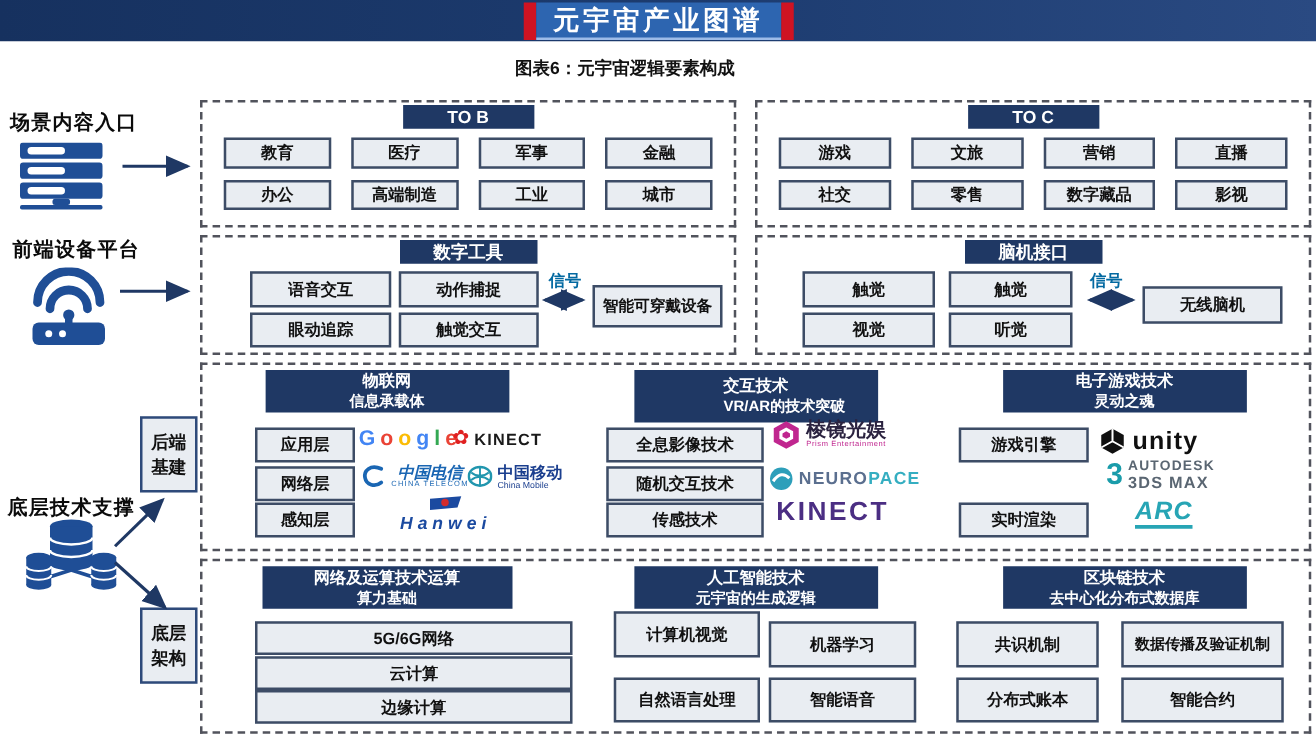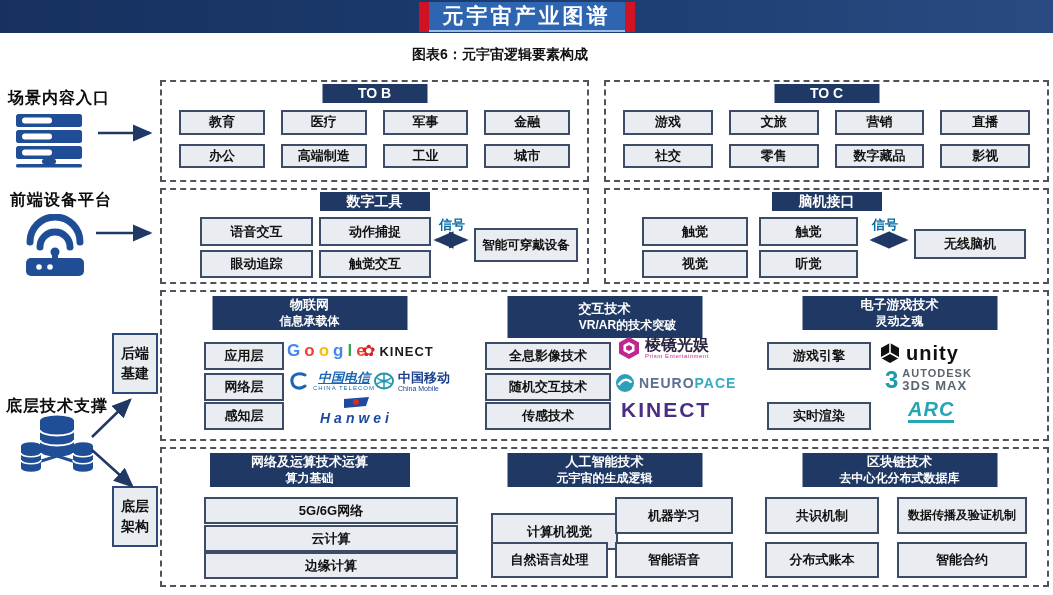--- a/index.html
+++ b/index.html
@@ -31,21 +31,21 @@
   .rail-label{position:absolute;font-size:16px;font-weight:bold;color:#0b0b0b;letter-spacing:1px;}
   .vbox{position:absolute;width:46px;background:#e9edf2;border:2px solid #2e4a7a;
         display:flex;align-items:center;justify-content:center;text-align:center;
         font-size:14px;font-weight:bold;line-height:1.4;word-break:break-all;padding:2px 6px;box-sizing:border-box;}
   
   .logo{position:absolute;display:flex;align-items:center;gap:4px;white-space:nowrap;}
   .g-letter{font-size:17px;font-weight:bold;}
   .gl0,.gl3{color:#4285F4}.gl1,.gl5{color:#EA4335}.gl2{color:#FBBC05}.gl4{color:#34A853}
   .huawei-petal{color:#e02020;font-size:16px;line-height:1;}
   .huawei-text{font-size:13px;font-weight:bold;color:#1a1a1a;letter-spacing:1px;}
-  .ct-cn{font-size:13px;font-weight:bold;font-style:italic;color:#1a66b3;line-height:1.05;text-decoration:underline;}
+  .ct-cn{font-size:13px;font-weight:bold;font-style:italic;color:#1a66b3;line-height:1.05;}
   .ct-en{font-size:6px;color:#1a66b3;letter-spacing:1px;}
   .cm-cn{font-size:13px;font-weight:bold;color:#1b3f8f;line-height:1.05;}
   .cm-en{font-size:7px;color:#1b3f8f;}
   .hanwei-text{font-size:14px;font-weight:bold;font-style:italic;color:#1b4aa0;letter-spacing:4px;}
   .prism-cn{font-size:16px;font-weight:bold;color:#2b2340;line-height:1;}
   .prism-en{font-size:6px;color:#c0268f;letter-spacing:.5px;}
   .np1{font-size:14px;font-weight:bold;color:#5b6f8f;letter-spacing:1px;}
   .np2{font-size:14px;font-weight:bold;color:#35aec1;letter-spacing:1px;}
   .kinect{font-size:21px;font-weight:bold;color:#4b2e83;letter-spacing:2px;}
   .unity-text{font-size:20px;font-weight:bold;color:#101010;letter-spacing:1px;}
@@ -300,21 +300,21 @@
       <div class="box" style="left:42px;top:48px;width:250px;height:23px;">5G/6G网络</div>
       <div class="box" style="left:42px;top:103px;width:250px;height:23px;">边缘计算</div>
       <div class="box" style="left:42px;top:76px;width:250px;height:23px;">云计算</div>
     </div>
 
     <div class="col" style="left:295px;width:295px;">
       <div class="hdr" style="left:50%;transform:translateX(-50%);top:4px;width:195px;height:34px;font-size:13px;">
         <div>人工智能技术</div>
         <div style="font-size:12px;">元宇宙的生成逻辑</div>
       </div>
-      <div class="box" style="left:34px;top:64px;width:113px;height:33px;padding-left:10px;">计算机视觉</div>
+      <div class="box" style="left:34px;top:40px;width:113px;height:33px;">计算机视觉</div>
       <div class="box" style="left:158px;top:48px;width:114px;height:33px;">机器学习</div>
       <div class="box" style="left:34px;top:93px;width:113px;height:32px;">自然语言处理</div>
       <div class="box" style="left:158px;top:93px;width:114px;height:32px;">智能语音</div>
     </div>
 
     <div class="col" style="left:590px;width:295px;">
       <div class="hdr" style="left:50%;transform:translateX(-50%);top:4px;width:195px;height:34px;font-size:13px;">
         <div>区块链技术</div>
         <div style="font-size:12px;">去中心化分布式数据库</div>
       </div>

